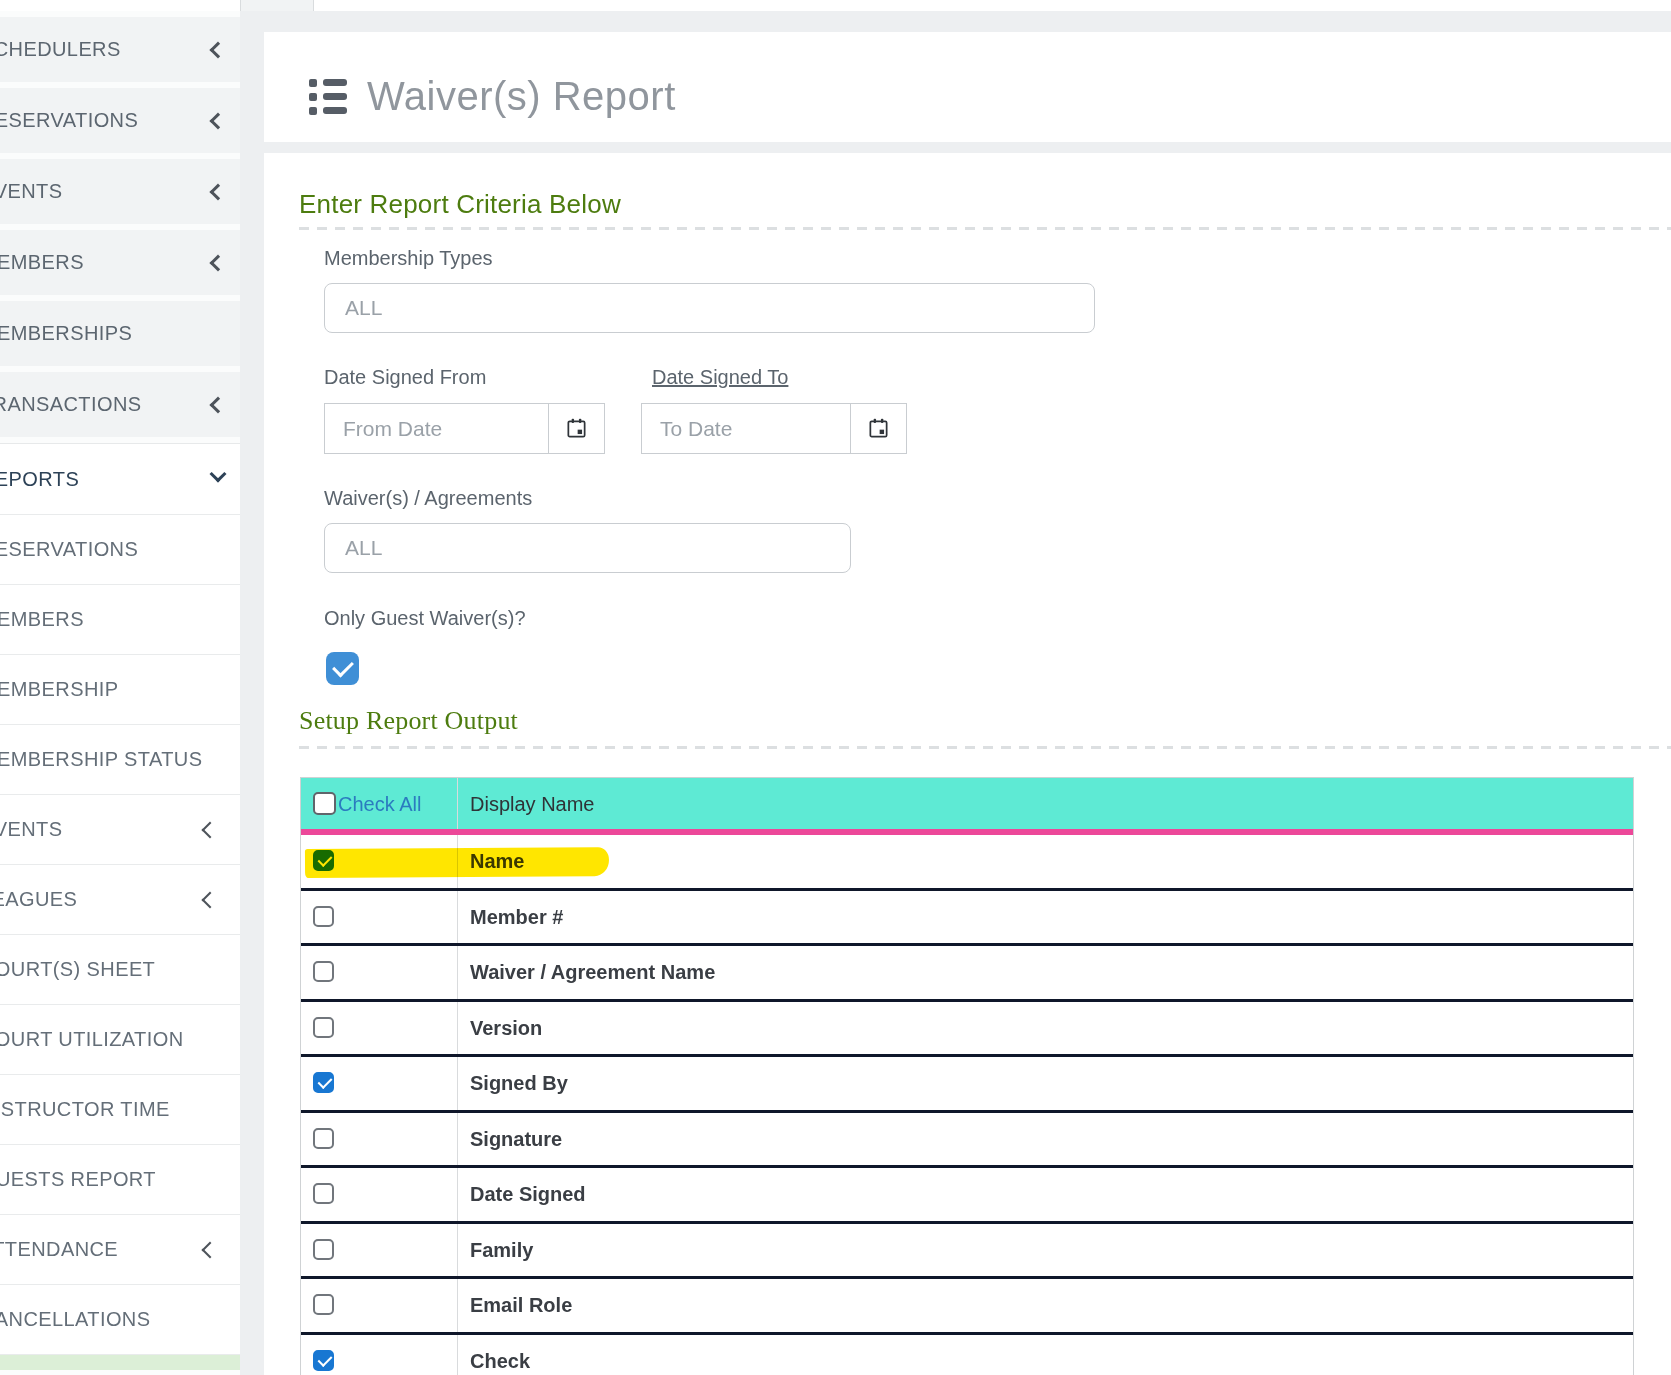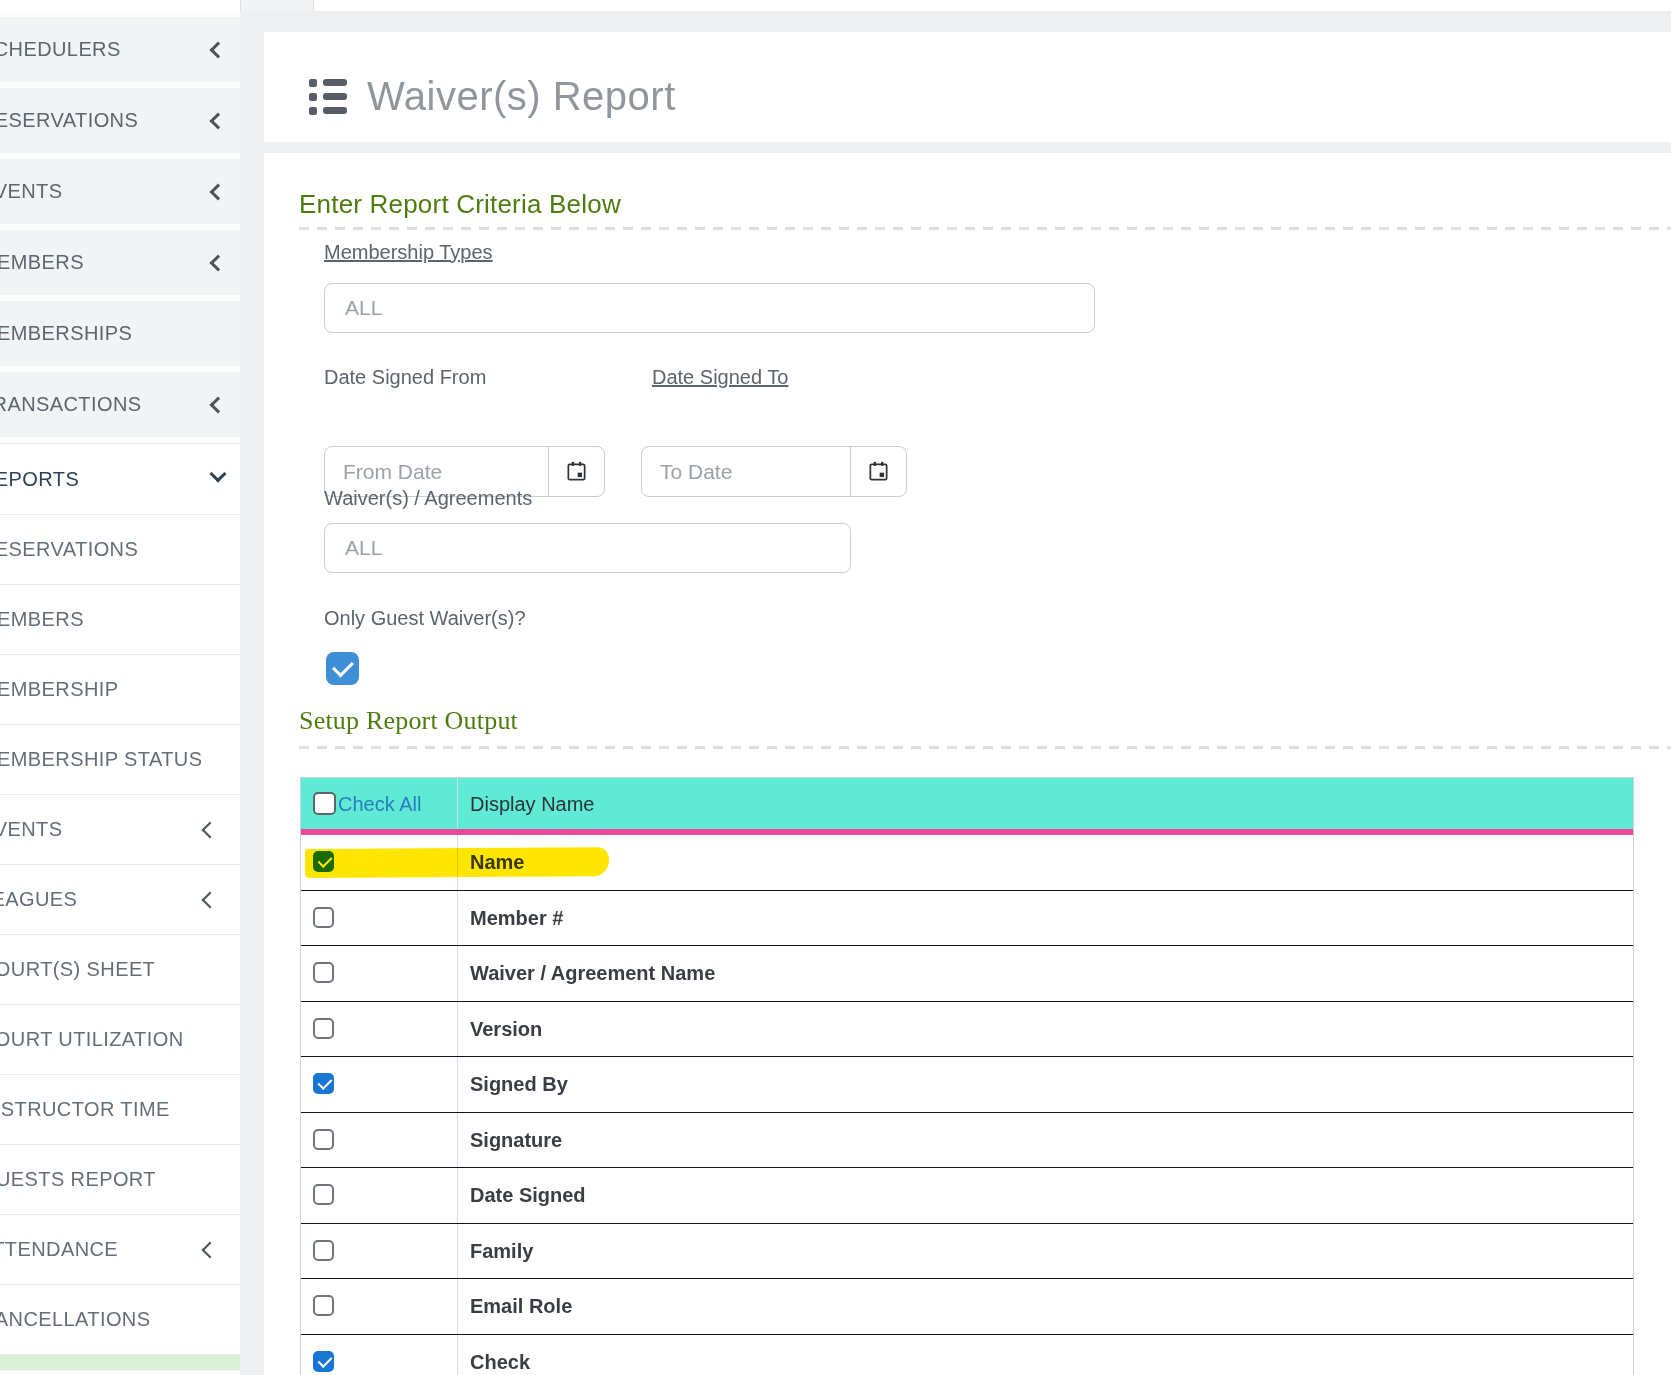--- a/index.html
+++ b/index.html
@@ -43,35 +43,35 @@
 
   .sec-head { position:absolute; left:35px; font-size:26px; color:#4d7c0f; font-weight:500; letter-spacing:.2px; }
   .dashed { position:absolute; left:35px; right:0; height:3px;
             background:repeating-linear-gradient(to right,#dcdfe1 0 10px, transparent 10px 18px); }
 
   .f-label { position:absolute; font-size:20px; color:#5b646d; }
   .t-input { position:absolute; border:1px solid #c9cdd1; border-radius:8px; background:#fff; height:50px;
              font-family:"Liberation Sans",sans-serif; font-size:21px; color:#3a3f45; padding:0 20px; outline:none; }
   .t-input::placeholder { color:#9aa1a8; opacity:1; }
 
-  .dategroup { position:absolute; height:51px; border:1px solid #c9cdd1; border-radius:8px; background:#fff; display:flex;margin-top:43px; }
+  .dategroup { position:absolute; height:51px; border:1px solid #c9cdd1; border-radius:0; background:#fff; display:flex; }
   .dategroup input { border:none; outline:none; background:transparent; flex:1; min-width:0;
                      font-family:"Liberation Sans",sans-serif; font-size:21px; color:#3a3f45; padding:0 18px; }
   .dategroup input::placeholder { color:#9aa1a8; opacity:1; }
   .cal-btn { width:56px; border-left:1px solid #c9cdd1; display:flex; align-items:center; justify-content:center; cursor:pointer; }
 
   .bigcheck { position:absolute; width:33px; height:33px; border-radius:8px; background:#3f8fd6; cursor:pointer; }
   .bigcheck::after { content:''; position:absolute; left:11px; top:5px; width:9px; height:16px;
                      border-right:3.5px solid #fff; border-bottom:3.5px solid #fff; transform:rotate(45deg); }
 
   
   .rtable { position:absolute; left:36px; top:624px; width:1334px; border:1px solid #cfd2d4; border-bottom:none; }
   .thead { position:relative; height:57px; background:#5eead4; border-bottom:6px solid #ec4899; }
   .col-div { position:absolute; top:0; bottom:0; left:156px; width:1px; background:#d9dbdd; }
-  .trow { position:relative; height:55.5px; border-bottom:1px solid #0f172a; }
+  .trow { position:relative; height:55.5px; border-bottom:3px solid #0f172a; }
   .trow:last-child { border-bottom:none; }
   .cb { position:absolute; left:12px; top:50%; margin-top:-11px; width:21px; height:21px; border:2px solid #71767c;
         border-radius:5px; background:#fff; cursor:pointer; }
   .cb.on { border-color:#1877d2; background:#1877d2; }
   .cb.on::after { content:''; position:absolute; left:6px; top:1px; width:6px; height:11px;
                   border-right:2.6px solid #fff; border-bottom:2.6px solid #fff; transform:rotate(45deg); }
   .row-lbl { position:absolute; left:169px; top:50%; transform:translateY(-50%); font-size:20px; font-weight:700; color:#3a3e44; }
   .checkall-box { position:absolute; left:12px; top:50%; margin-top:-12px; width:23px; height:23px; border:2px solid #60656b; border-radius:5px; background:#fff; cursor:pointer; }
   .checkall-lbl { position:absolute; left:37px; top:50%; transform:translateY(-50%); font-size:20px; color:#2b7bbf; cursor:pointer; }
   .head-lbl { position:absolute; left:169px; top:50%; transform:translateY(-50%); font-size:20px; color:#2f3337; }
@@ -185,21 +185,21 @@
         </div>
         <div class="page-title">Waiver(s) Report</div>
       </div>
     </div>
 
     <div class="card card-body">
 
       <div class="sec-head" style="top:36px;">Enter Report Criteria Below</div>
       <div class="dashed" style="top:74px;"></div>
 
-      <div class="f-label" style="left:60px; top:88px;text-decoration:underline;">Membership Types</div>
+      <div class="f-label" style="left:60px; top:94px;">Membership Types</div>
       <input class="t-input" style="left: 60px; top: 130px; width: 771px;" type="text" placeholder="ALL">
 
       <div class="f-label" style="left:60px; top:213px;">Date Signed From</div>
       <div class="f-label" style="left:388px; top:213px;text-decoration:underline;">Date Signed To</div>
 
       <div class="dategroup" style="left:60px; top:250px; width:281px;">
         <input type="text" placeholder="From Date" style="">
         <div class="cal-btn">
           <svg width="23" height="23" viewBox="0 0 24 24" fill="none">
             <rect x="3.5" y="4.5" width="17" height="16" rx="1.5" stroke="#2f3439" stroke-width="1.8"></rect>

